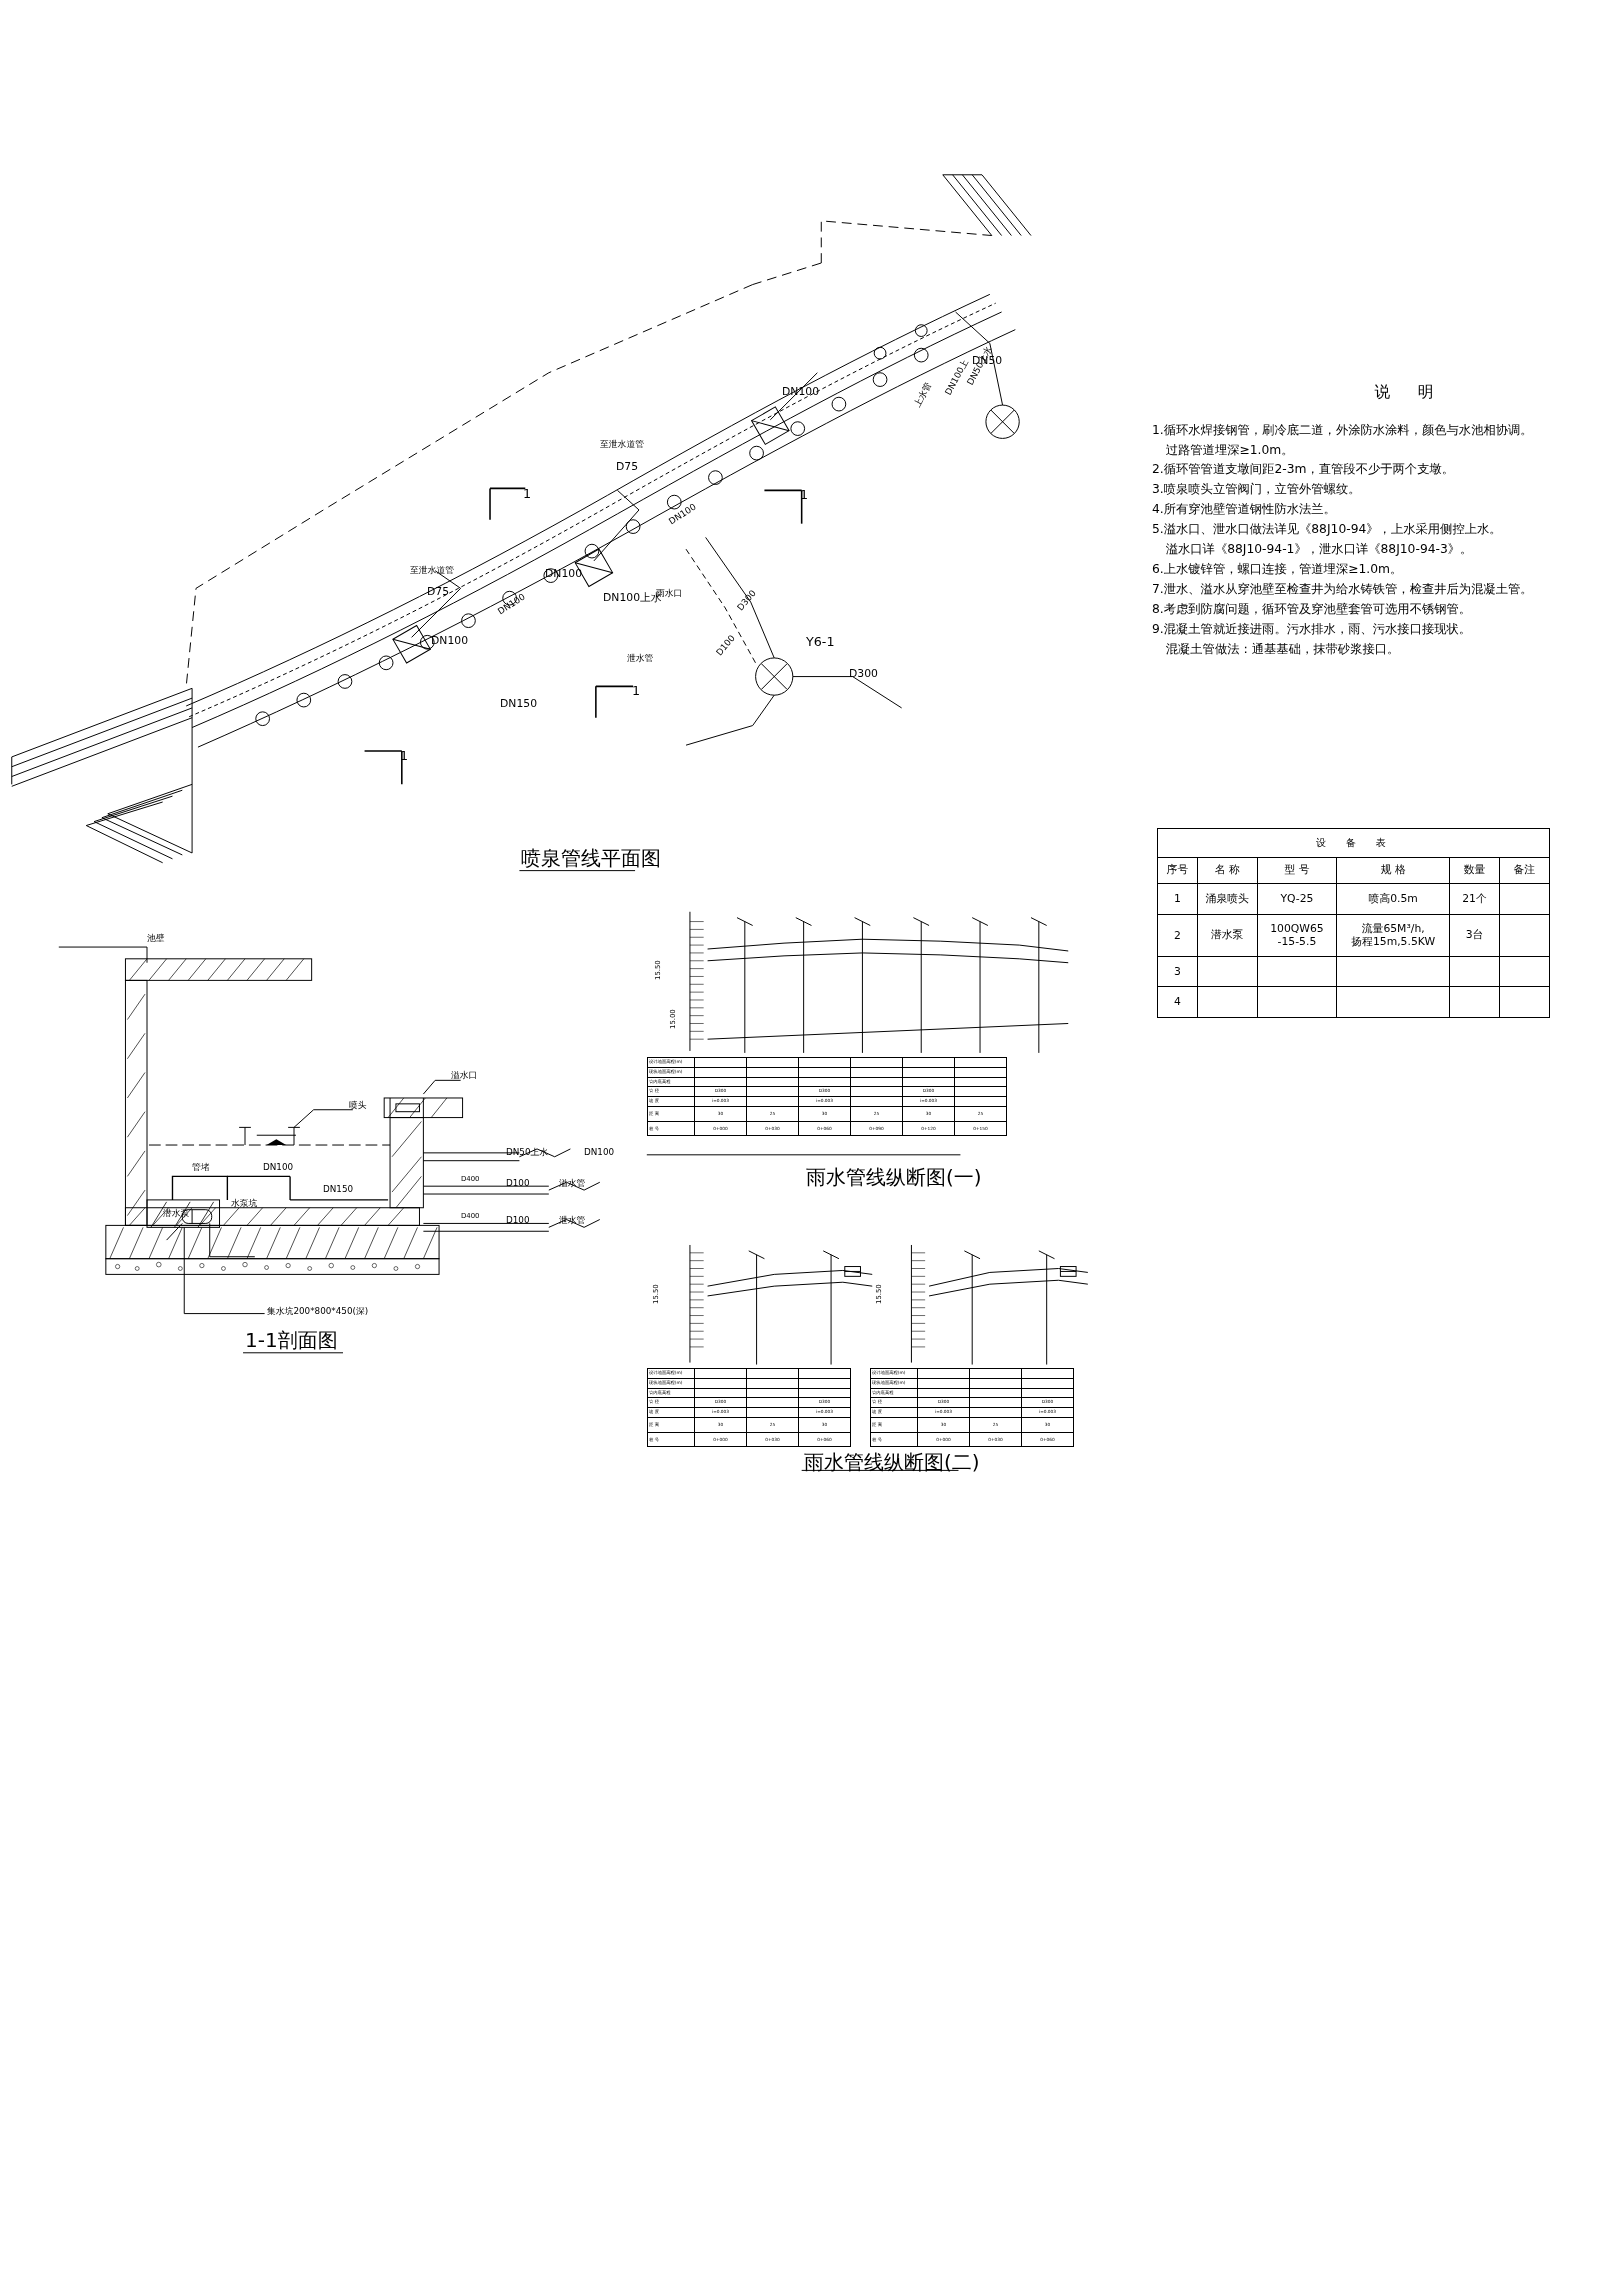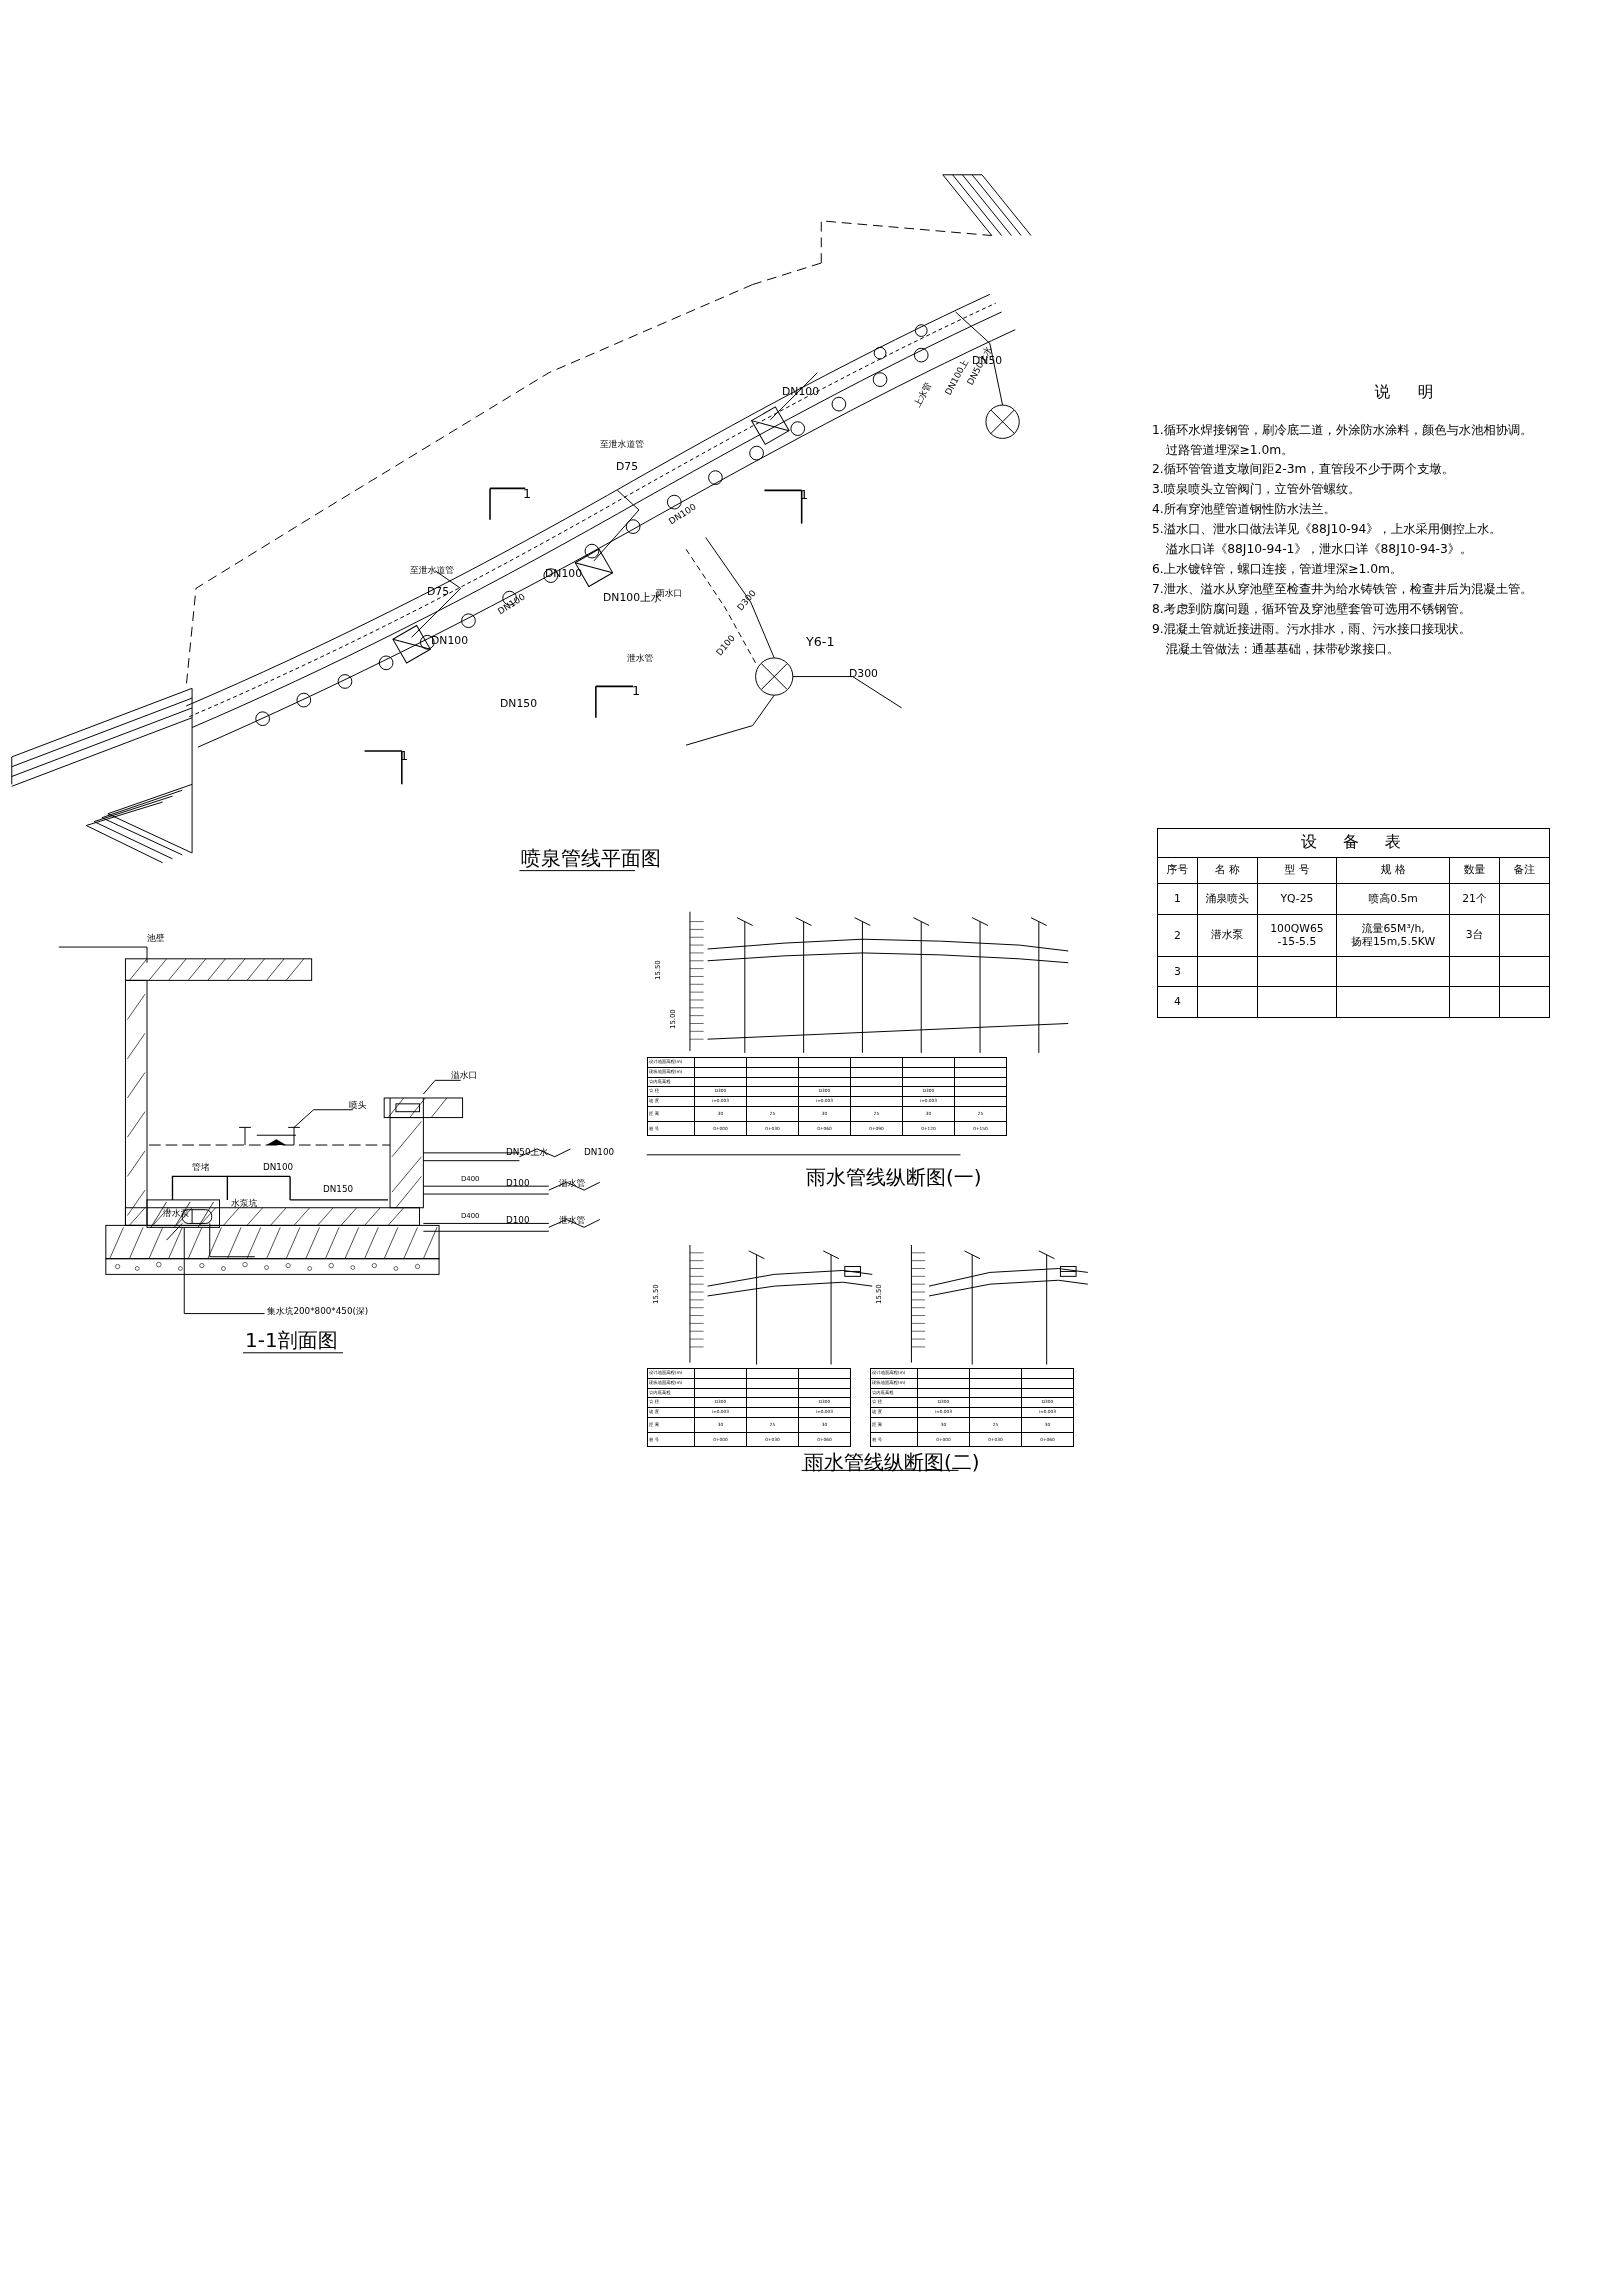--- a/index.html
+++ b/index.html
@@ -71,21 +71,21 @@
     font-size: 10.8px;
   }
   #equip-table td, #equip-table th {
     border: 1px solid #000;
     padding: 2px 2.9px;
     text-align: center;
     font-weight: normal;
     vertical-align: middle;
   }
   #equip-table .cap {
-    font-size: 16px;
+    font-size: 10px;
     letter-spacing: 4.9px;
     height: 23.5px;
   }
   #equip-table .hrow td { height: 21.6px; font-size: 10.8px; margin-top: 6px; }
   #equip-table .drow td { height: 25.5px; font-size: 10.8px; }
   #equip-table .drow.tall td { height: 37px; }
   #equip-table .c0 { width: 33px; }
   #equip-table .c1 { width: 53px; }
   #equip-table .c2 { width: 73px; }
   #equip-table .c3 { width: 106px; }

